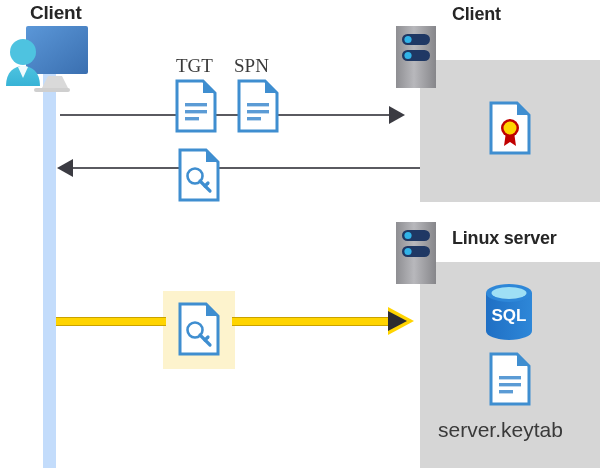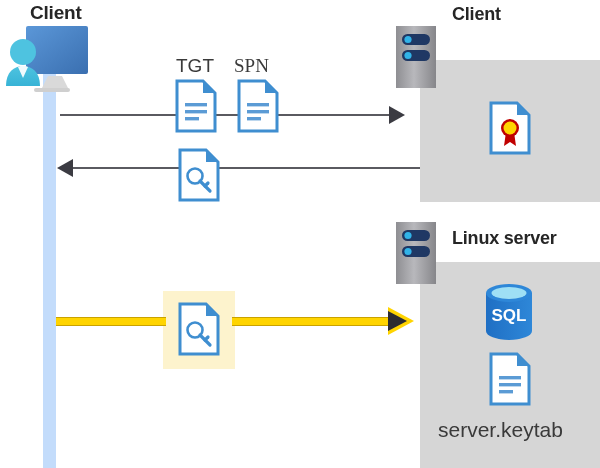--- a/index.html
+++ b/index.html
@@ -45,21 +45,21 @@
   #tgt-doc{left:175px;top:79px;width:42px;height:54px;}
   #spn-doc{left:237px;top:79px;width:42px;height:54px;}
   #ticket-doc{left:178px;top:148px;width:42px;height:54px;}
   #session-doc{left:178px;top:302px;width:42px;height:54px;}
   #cert-doc{left:489px;top:101px;width:42px;height:54px;}
   #keytab-doc{left:489px;top:352px;width:42px;height:54px;}
   #sql-icon{left:482px;top:283px;width:54px;height:58px;text-decoration:underline;}
 
   
   .doc-label{font-size:19px;color:#3a3a3a;}
-  #tgt-label{left:176px;top:55px;}
+  #tgt-label{left:176px;top:55px;font-family:Liberation Serif, serif;}
   #spn-label{left:234px;top:55px;font-family:Liberation Serif, serif;}
   #keytab-label{left:438px;top:418px;font-size:21px;color:#3a3a3a;}
 
   
   .gray-line{background:#5a5a60;height:2px;}
   #line-1{left:60px;top:114px;width:335px;}
   #line-2{left:72px;top:167px;width:348px;}
 
   .gray-head{width:0;height:0;}
   #head-1{left:389px;top:106px;

